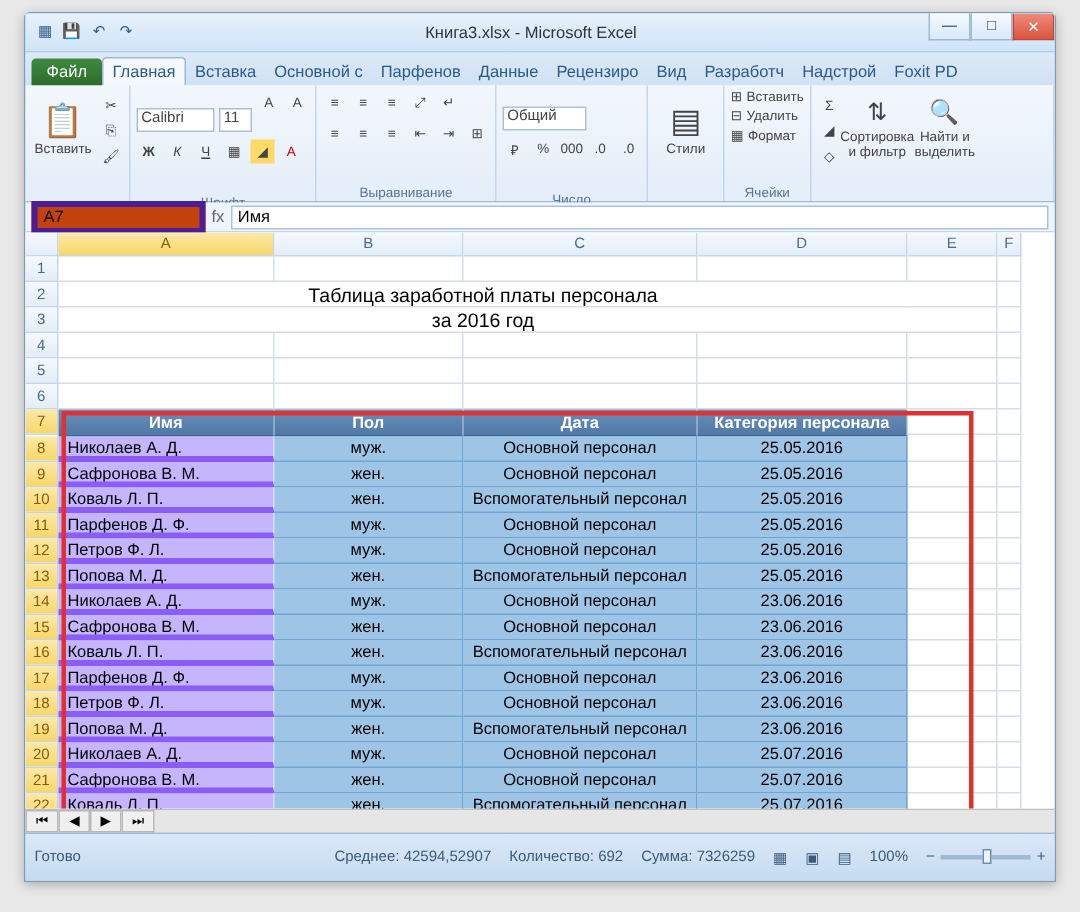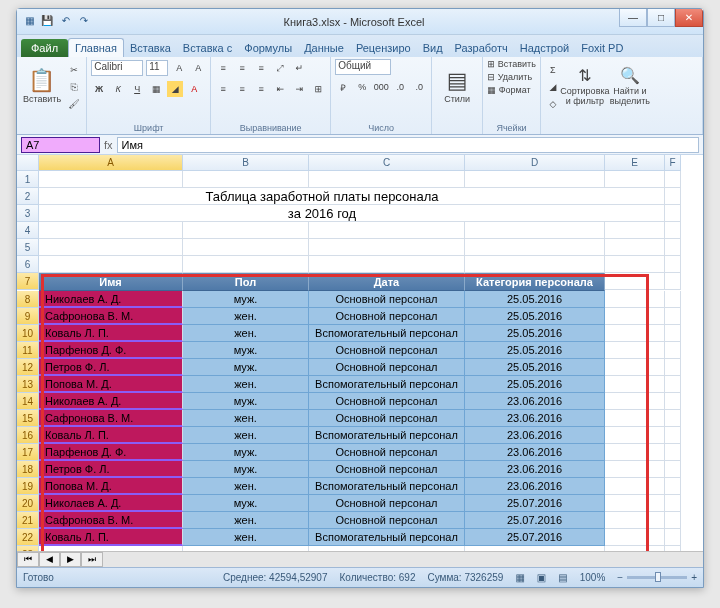--- a/index.html
+++ b/index.html
@@ -17,37 +17,37 @@
   .rtab { padding: 3px 6px; color: #2a5a8a; cursor: default; }
   .rtab.active { background: #f5f9fd; border: 1px solid #9fb8d6; border-bottom: none; border-radius: 3px 3px 0 0; }
   .ribbon-body { height: 78px; background: linear-gradient(#f2f7fc,#e4eef9); border-bottom: 1px solid #9fb8d6; display: flex; font-size: 10px; color: #444; }
   .group { border-right: 1px solid #c4d6ea; display: flex; flex-direction: column; justify-content: space-between; padding: 2px 4px 1px; }
   .group-label { text-align: center; font-size: 9px; color: #5a7494; margin-top: 20px; white-space: nowrap; }
   .group-content { display: flex; gap: 3px; flex: 1; align-items: center; }
   .bigbtn { display: flex; flex-direction: column; align-items: center; justify-content: center; width: 42px; height: 56px; font-size: 9px; text-align: center; line-height: 1.1; }
   .bigicon { font-size: 22px; margin-bottom: 2px; }
   .minirow { display: flex; gap: 3px; margin: 1px 0; }
   .minibtn { width: 16px; height: 16px; border: 1px solid transparent; font-size: 9px; display: flex; align-items: center; justify-content: center; }
-  .combo { border: 1px solid #aac0d9; background: #fff; height: 16px; font-size: 10px; padding: 0 2px; }
+  .combo { border: 1px solid #aac0d9; background: #fff; height: 16px; font-size: 10px; padding: 0 2px; margin-top: 12px; }
   .namebox-row { height: 20px; display: flex; align-items: center; border-bottom: 1px solid #c4d6ea; background: #eef4fb; font-size: 11px; }
-  .namebox { width: 79px; border: 1px solid #4c1d95; background: #f0abfc; margin-left: 4px; padding: 1px 4px; }
+  .namebox { width: 116px; border: 4px solid #4c1d95; background: #c2410c; margin-left: 4px; padding: 1px 4px; }
   .fx { margin: 0 4px; color: #666; }
   .formula { flex: 1; border: 1px solid #aac0d9; background: #fff; padding: 1px 4px; margin-right: 4px; }
   .grid-area { flex: 1; overflow: hidden; position: relative; background: #fff; }
   .grid { display: grid; grid-template-columns: 22px 144px 126px 156px 140px 60px 16px; font-size: 11px; }
   .colhead { background: linear-gradient(#f5f9fd,#e3edf8); border-right: 1px solid #c4d6ea; border-bottom: 1px solid #c4d6ea; text-align: center; font-size: 10px; color: #4a6a8a; height: 16px; line-height: 16px; }
   .rowhead { background: linear-gradient(#f5f9fd,#e3edf8); border-right: 1px solid #c4d6ea; border-bottom: 1px solid #c4d6ea; text-align: center; font-size: 10px; color: #4a6a8a; height: 17px; line-height: 17px; }
   .rowhead.sel, .colhead.sel { background: linear-gradient(#fde9a8,#f7d66a); color: #8a5a00; }
   .cell { border-right: 1px solid #d4dde8; border-bottom: 1px solid #d4dde8; height: 17px; line-height: 17px; padding: 0 4px; overflow: hidden; white-space: nowrap; }
   .cell.title-row { font-weight: normal; font-size: 13px; text-align: center; border-right: none; }
   .thead { background: linear-gradient(#6b8fb7,#4f79a8); color: #fff; font-weight: bold; text-align: center; height: 18px; line-height: 18px; border-right: 1px solid #8aa9c9; border-bottom: 1px solid #3d6694; }
-  .data-a { background: #be185d; border-bottom: 2px solid #8b5cf6; padding-left: 6px; }
+  .data-a { background: #c4b5fd; border-bottom: 4px solid #8b5cf6; padding-left: 6px; }
   .data-b { background: #9ec5e6; text-align: center; border-bottom: 1px solid #6fa5d4; border-right: 1px solid #6fa5d4; }
   .red-box { position: absolute; left: 24px; top: 119px; width: 608px; height: 282px; border: 3px solid #e03030; pointer-events: none; }
-  .statusbar { height: 20px; background: linear-gradient(#dbe8f7,#c6dbf0); border-top: 1px solid #9fb8d6; display: flex; align-items: center; font-size: 10px; color: #3a5a7a; padding: 0 6px; gap: 12px; }
+  .statusbar { height: 32px; background: linear-gradient(#dbe8f7,#c6dbf0); border-top: 1px solid #9fb8d6; display: flex; align-items: center; font-size: 10px; color: #3a5a7a; padding: 0 6px; gap: 12px; }
   .statusbar .spacer { flex: 1; }
   .zoom { display: flex; align-items: center; gap: 4px; }
   .zoom-track { width: 60px; height: 3px; background: #9fb8d6; position: relative; }
   .zoom-thumb { width: 6px; height: 10px; background: #eef4fb; border: 1px solid #6e8cb0; position: absolute; left: 28px; top: -4px; }
   .scrollbar-h { height: 16px; background: #e6e6e6; border-top: 1px solid #c0c0c0; display: flex; align-items: center; }
   .sheet-tabs { display: flex; font-size: 9px; gap: 0; }
   .sheet-tab { padding: 1px 6px; background: #f0f0f0; border: 1px solid #b8b8b8; }
 </style>
 </head>
 <body>
@@ -65,22 +65,22 @@
       <div class="winbtn">—</div>
       <div class="winbtn">□</div>
       <div class="winbtn close">✕</div>
     </div>
   </div>
 
   <div class="ribbon-tabs">
     <div class="file-tab">Файл</div>
     <div class="rtab active">Главная</div>
     <div class="rtab">Вставка</div>
-    <div class="rtab">Вставка с</div>
-    <div class="rtab">Формулы</div>
+    <div class="rtab">Основной с</div>
+    <div class="rtab">Парфенов</div>
     <div class="rtab">Данные</div>
     <div class="rtab">Рецензиро</div>
     <div class="rtab">Вид</div>
     <div class="rtab">Разработч</div>
     <div class="rtab">Надстрой</div>
     <div class="rtab">Foxit PD</div>
   </div>
 
   <div class="ribbon-body">
     <div class="group">

